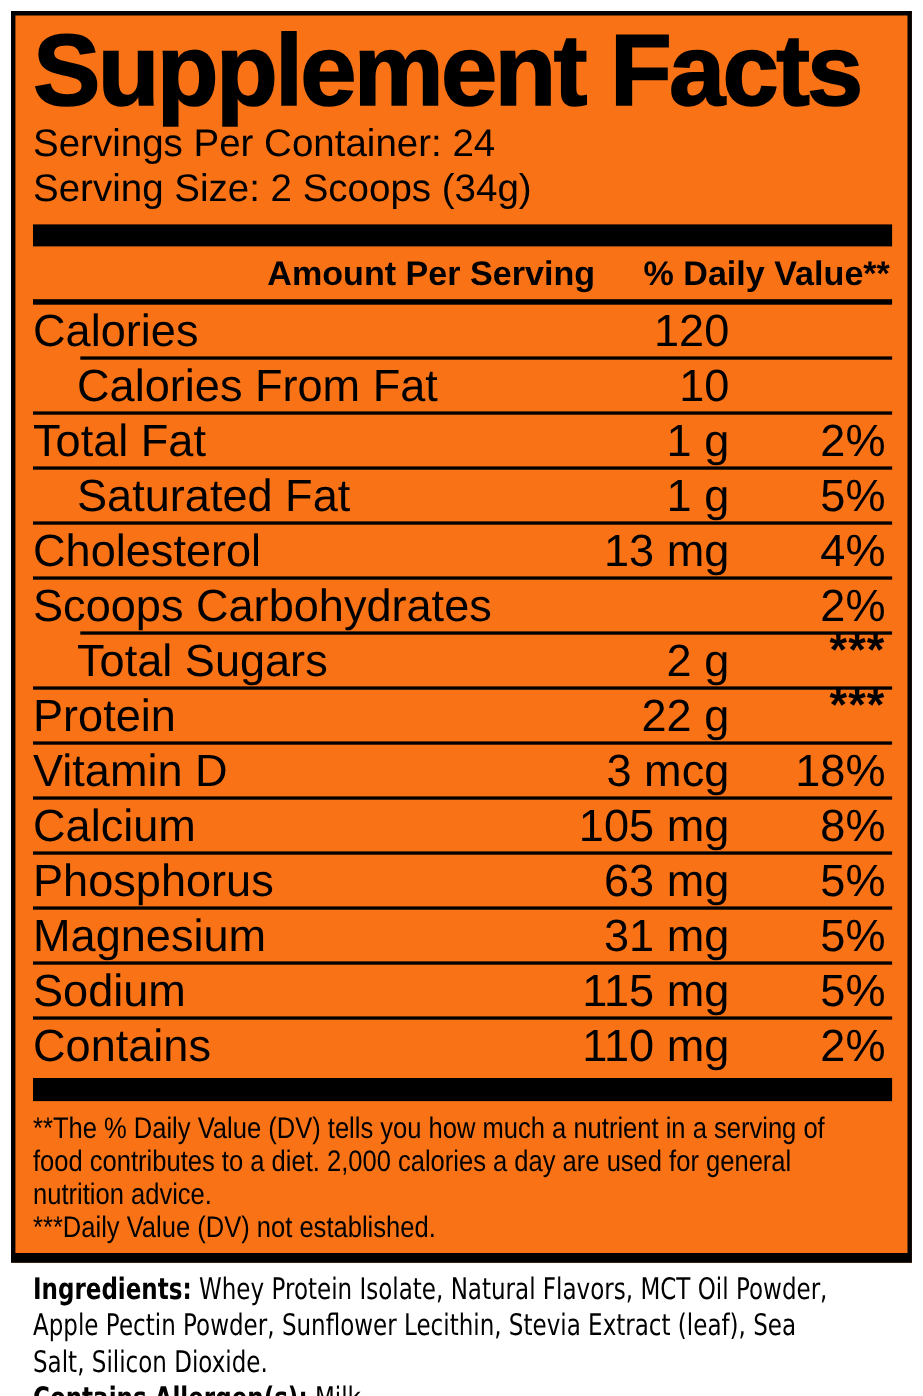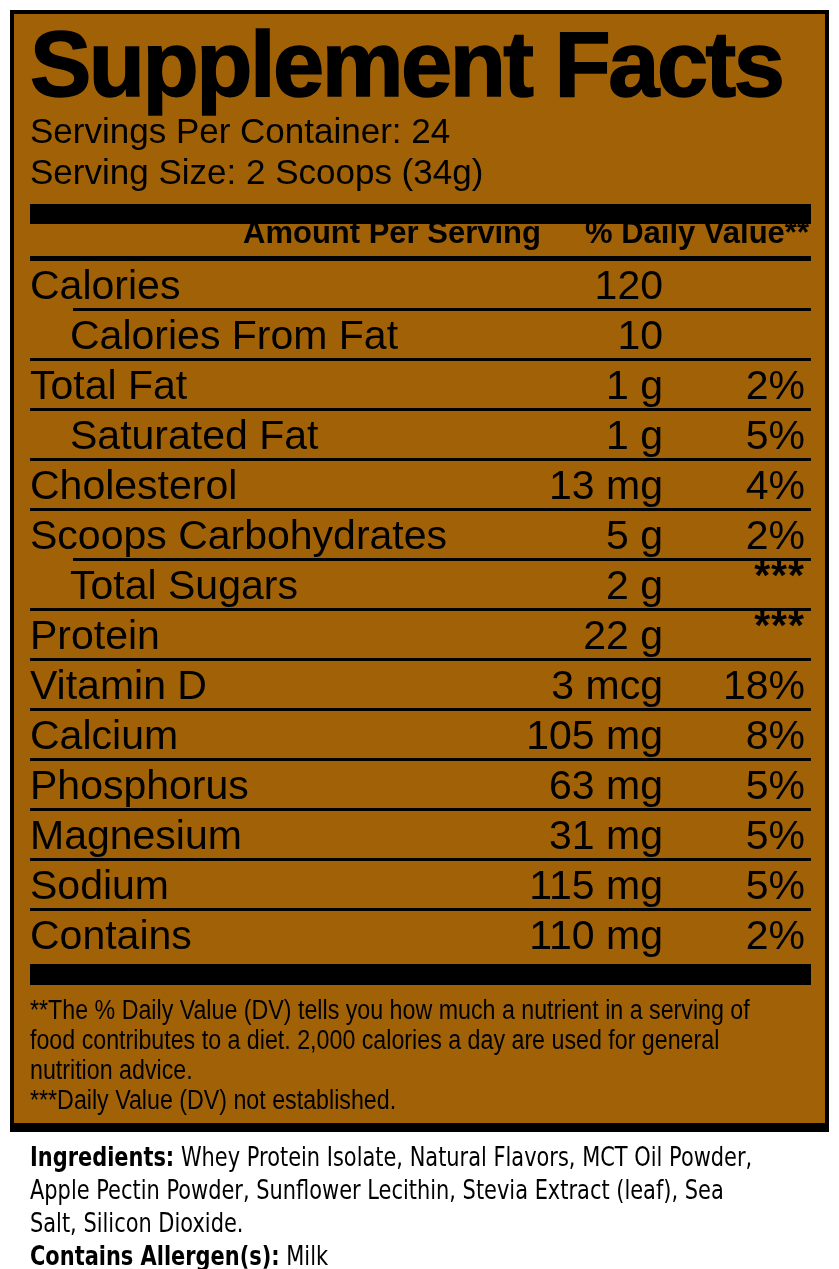--- a/index.html
+++ b/index.html
@@ -3,31 +3,31 @@
 <meta charset="utf-8">
 <style>
   html,body{margin:0;padding:0;background:#ffffff;}
   .page{
     position:relative;width:839px;height:1269px;background:#ffffff;
     color:#000;font-family:"Liberation Sans",sans-serif;overflow:hidden;
   }
   .box{
     box-sizing:border-box;width:819px;margin:10px 10px 0 10px;
     border:4px solid #000;border-bottom-width:9px;
-    padding:2px 14px 8px 16px;background:#a16207;
+    padding:2px 14px 8px 16px;background:#f97316;
   }
   .title{
     font-weight:bold;font-size:92px;line-height:92px;letter-spacing:-2.5px;
     white-space:nowrap;-webkit-text-stroke:1.5px #000;margin-top:2px;
   }
   .serv-line{font-size:35px;line-height:41px;white-space:nowrap;}
   .serv-line b{font-weight:normal;}
   .bar{height:20px;background:#000;margin-top:12px;}
   .bar.bottom{height:21px;margin-top:6px;}
-  .thead{position:relative;height:32px;font-weight:bold;font-size:31px;}
+  .thead{position:relative;height:48px;font-weight:bold;font-size:31px;}
   .amt-h{position:absolute;left:213px;bottom:5px;white-space:nowrap;}
   .dv-h{position:absolute;right:2px;bottom:5px;white-space:nowrap;}
   .sep{height:3px;background:#000;}
   .sep.heavy{height:5px;}
   .sep.indent{margin-left:43px;}
   .row{position:relative;height:47px;font-size:41px;}
   .row .nm{position:absolute;left:0;top:50%;transform:translateY(-50%);white-space:nowrap;}
   .row.indent .nm{left:40px;}
   .row .amt{position:absolute;left:323px;width:310px;text-align:right;top:50%;transform:translateY(-50%);}
   .row .dv{position:absolute;right:6px;top:50%;transform:translateY(-50%);}
@@ -99,21 +99,20 @@
         </div>
         <div class="sep"></div>
         <div class="row">
           <span class="nm">Cholesterol</span>
           <span class="amt">13 mg</span>
           <span class="dv">4%</span>
         </div>
         <div class="sep"></div>
         <div class="row">
           <span class="nm">Scoops Carbohydrates</span>
-          <span class="amt">5 g</span>
           <span class="dv">2%</span>
         </div>
         <div class="sep indent"></div>
         <div class="row indent">
           <span class="nm">Total Sugars</span>
           <span class="amt">2 g</span>
           <span class="dv stars">***</span>
         </div>
         <div class="sep"></div>
         <div class="row">

